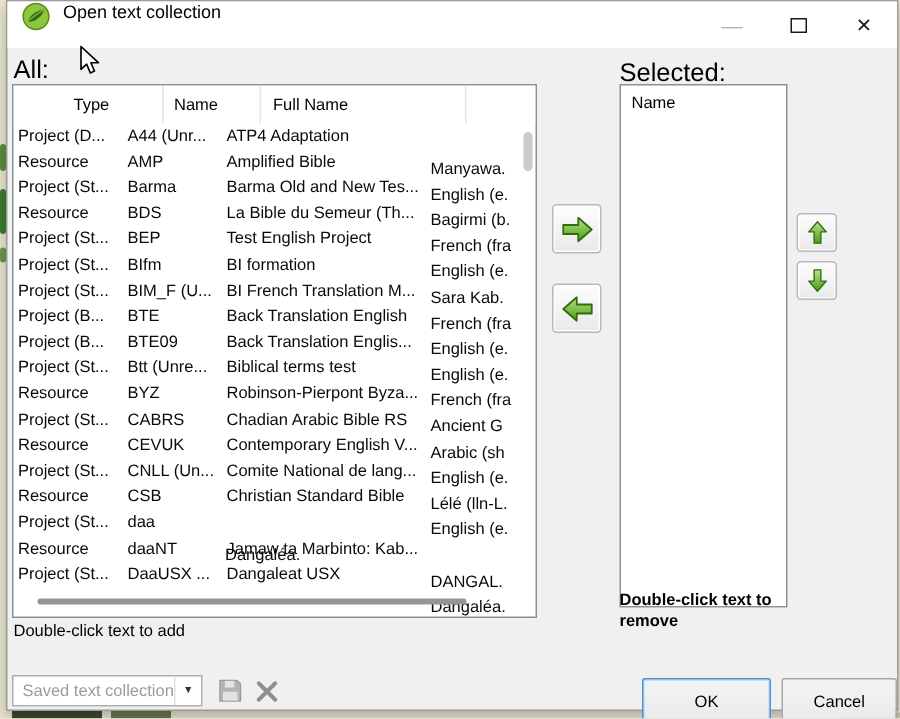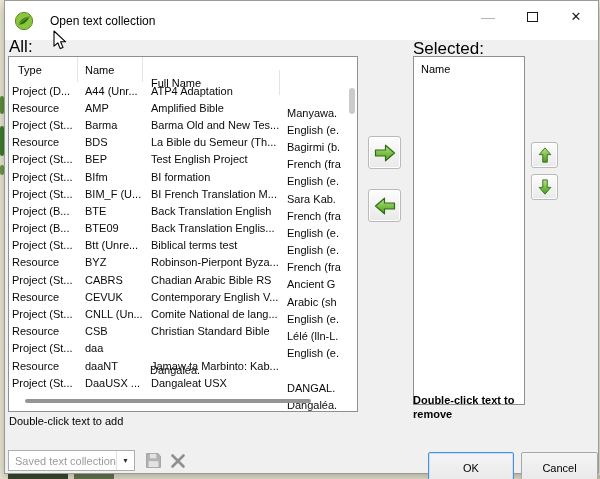--- a/index.html
+++ b/index.html
@@ -7,35 +7,35 @@
   .stage { position:relative; width:600px; height:479px; background:#ece8d4; overflow:hidden; }
 
   
   .bg-mark { position:absolute; }
 
   
   .dialog { position:absolute; left:4px; top:0; width:595px; height:474px;
             background:#f0f0f0; border:1px solid #9a9a9a;
             box-shadow:0 4px 10px rgba(0,0,0,.28); }
 
-  .titlebar { position:absolute; left:0; top:0; right:0; height:39px; background:#ffffff;
-              display:flex; align-items:center;gap:8px; }
+  .titlebar { position:absolute; left:0; top:0; right:0; height:31px; background:#ffffff;
+              display:flex; align-items:flex-start; }
   .app-icon { width:20px; height:20px; margin-left:9px; flex:none; }
   .title-text { font-size:12px; color:#000; margin-left:8px; white-space:nowrap; }
   .win-controls { position:absolute; right:0; top:0; height:31px; display:flex; }
   .win-btn { width:44px; height:31px; display:flex; align-items:center; justify-content:center;
              font-size:13px; color:#1a1a1a; background:transparent; border:none; }
   .win-btn.min { color:#b4b4b4; font-size:14px; }
   .win-btn.max span { display:block; width:11px; height:10px; border:1.3px solid #1a1a1a; }
 
   .lbl { position:absolute; font-size:17px; color:#000; }
 
   
   .lv { position:absolute; background:#fff; border:1px solid #8a8f98; overflow:hidden; }
-  .lv-header { display:flex; height:25px; align-items:center; background:#fff; }
+  .lv-header { display:flex; height:25px; align-items:flex-end; background:#fff;padding-left:31px; }
   .hcell { display:flex; align-items:center; font-size:11px; color:#000;
            border-right:1px solid #e4e4e4; height:100%; overflow:hidden; white-space:nowrap; }
   .hc0 { width:69px; padding-left:9px; }
   .hc1 { width:65px; padding-left:7px; }
   .hc2 { width:137px; padding-left:8px;margin-top:26px; }
   .hc3 { width:62px; padding-left:7px; }
   .lv-row { display:flex; height:17.2px; align-items:center; font-size:11px; color:#0a0a0a; }
   .cell { overflow:hidden; white-space:nowrap; flex:none; }
   .c0 { width:69px; padding-left:3px; }
   .c1 { width:65px; padding-left:7px; }

